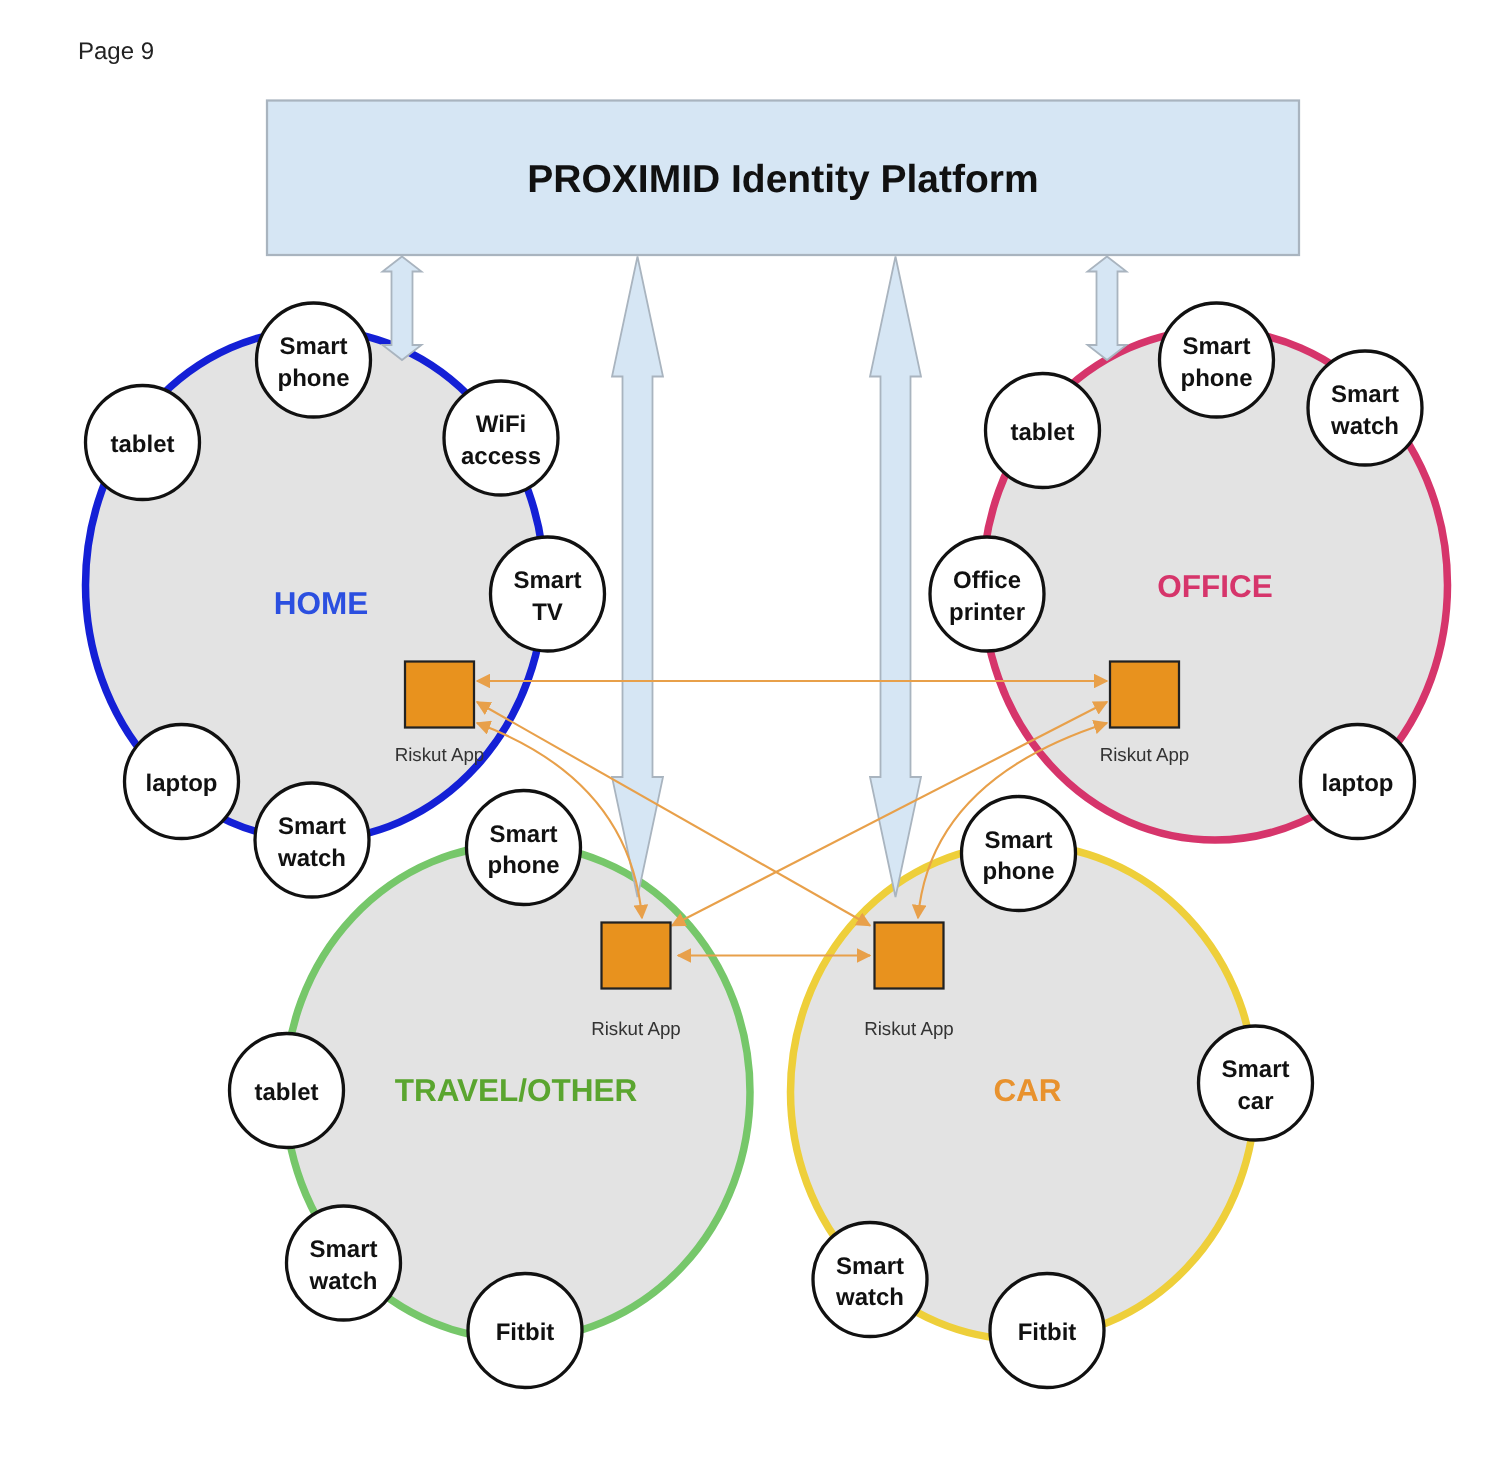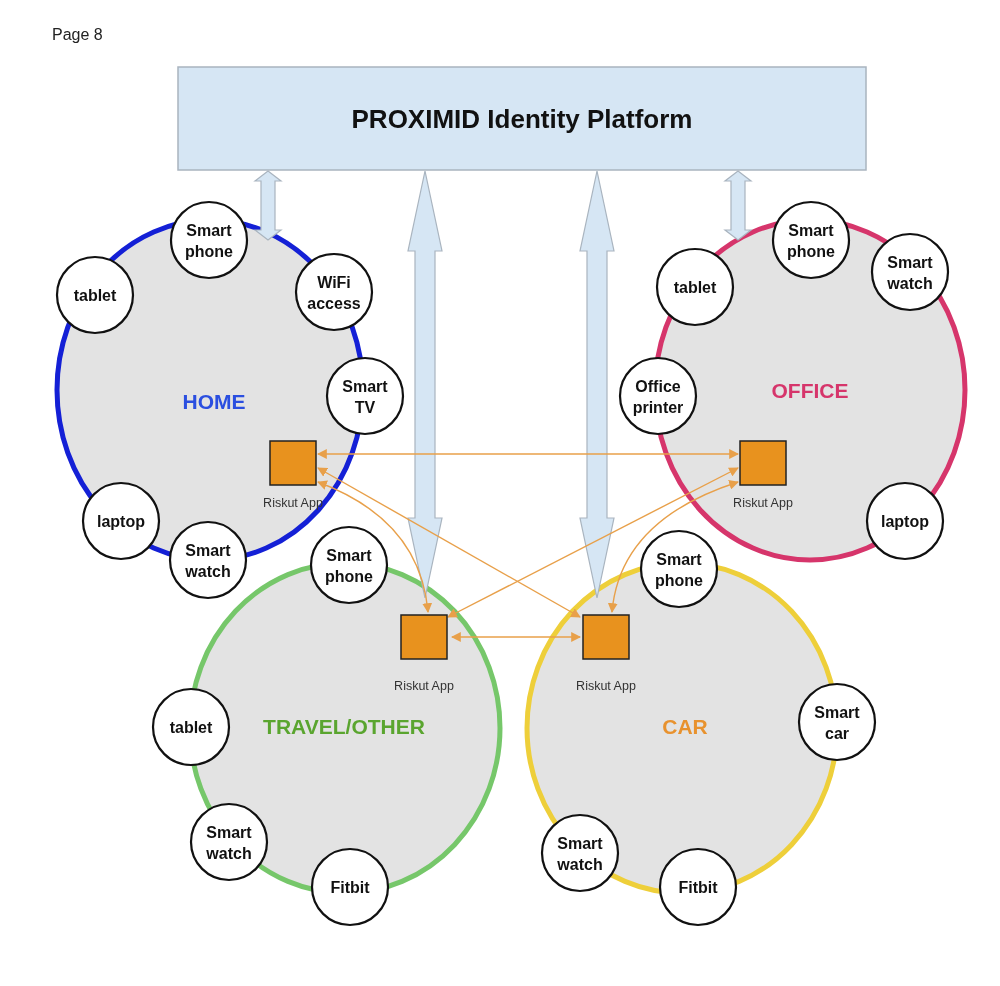--- a/index.html
+++ b/index.html
@@ -7,21 +7,21 @@
   #page-label { position:absolute; left:52px; top:26px; font-size:16px; color:#222; }
   svg { position:absolute; left:0; top:0; }
   .dev-text { font-family:"Liberation Sans", sans-serif; font-weight:bold; font-size:16px; fill:#111; }
   .zone-text { font-family:"Liberation Sans", sans-serif; font-weight:bold; font-size:21px; }
   .app-text { font-family:"Liberation Sans", sans-serif; font-size:12.5px; fill:#333; }
   .title-text { font-family:"Liberation Sans", sans-serif; font-weight:bold; font-size:26px; fill:#111; }
 </style>
 </head>
 <body>
 
-<div id="page-label">Page 8</div>
+<div id="page-label">Page 9</div>
 
 <svg id="diagram" width="1000" height="986" viewBox="0 0 1000 986">
   <defs>
     <marker id="ah" viewBox="0 0 10 10" refX="9" refY="5" markerWidth="7" markerHeight="7" orient="auto-start-reverse">
       <path d="M0,0 L10,5 L0,10 z" fill="#e8a04a"></path>
     </marker>
   </defs>
   <g id="zones-layer">
       <g>
         <ellipse cx="210" cy="390" rx="153" ry="170" fill="#e3e3e3" stroke="#1420d6" stroke-width="5"></ellipse>

